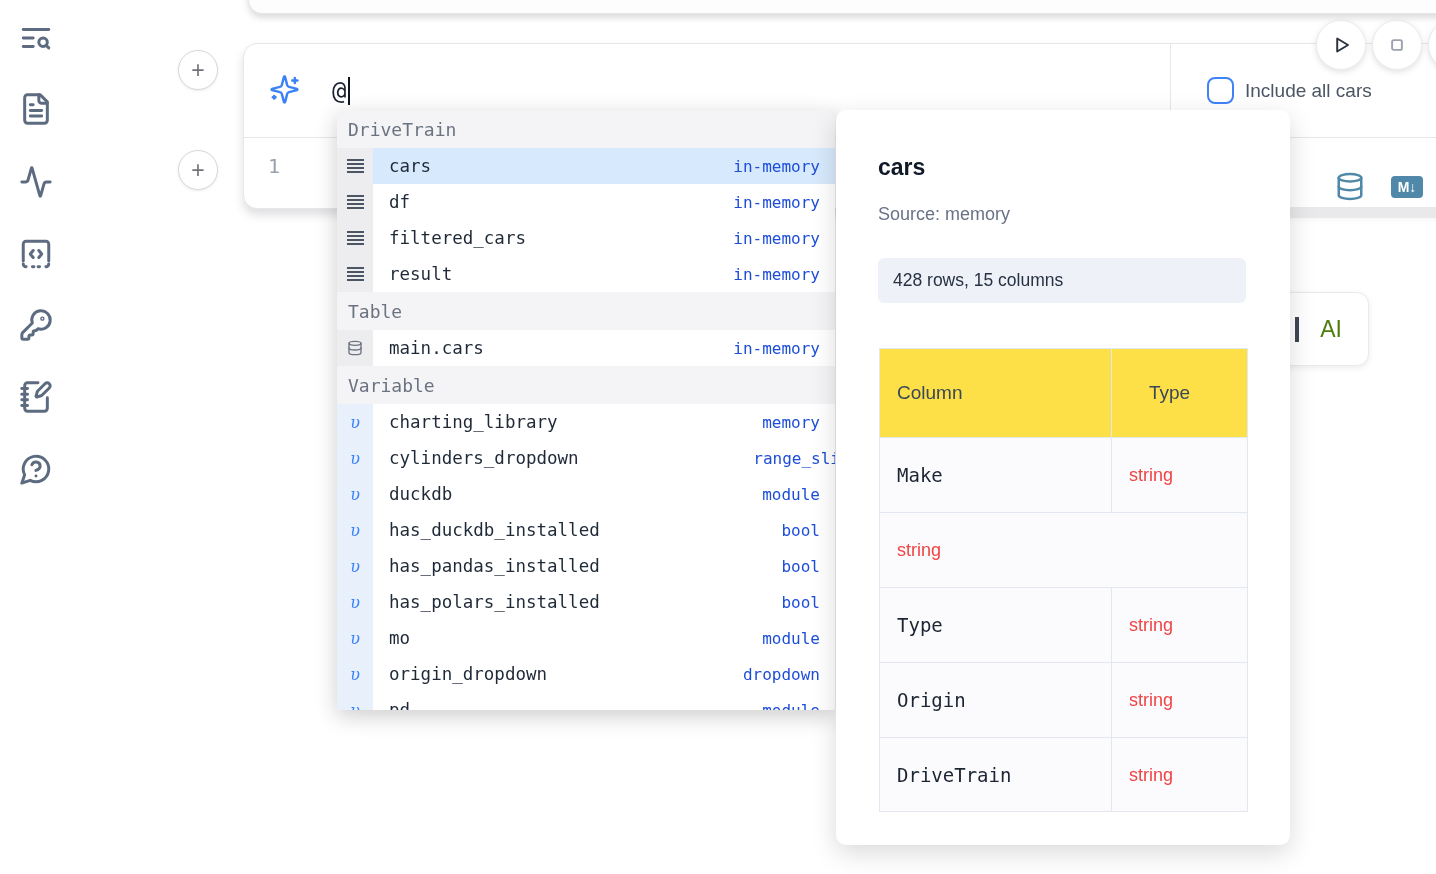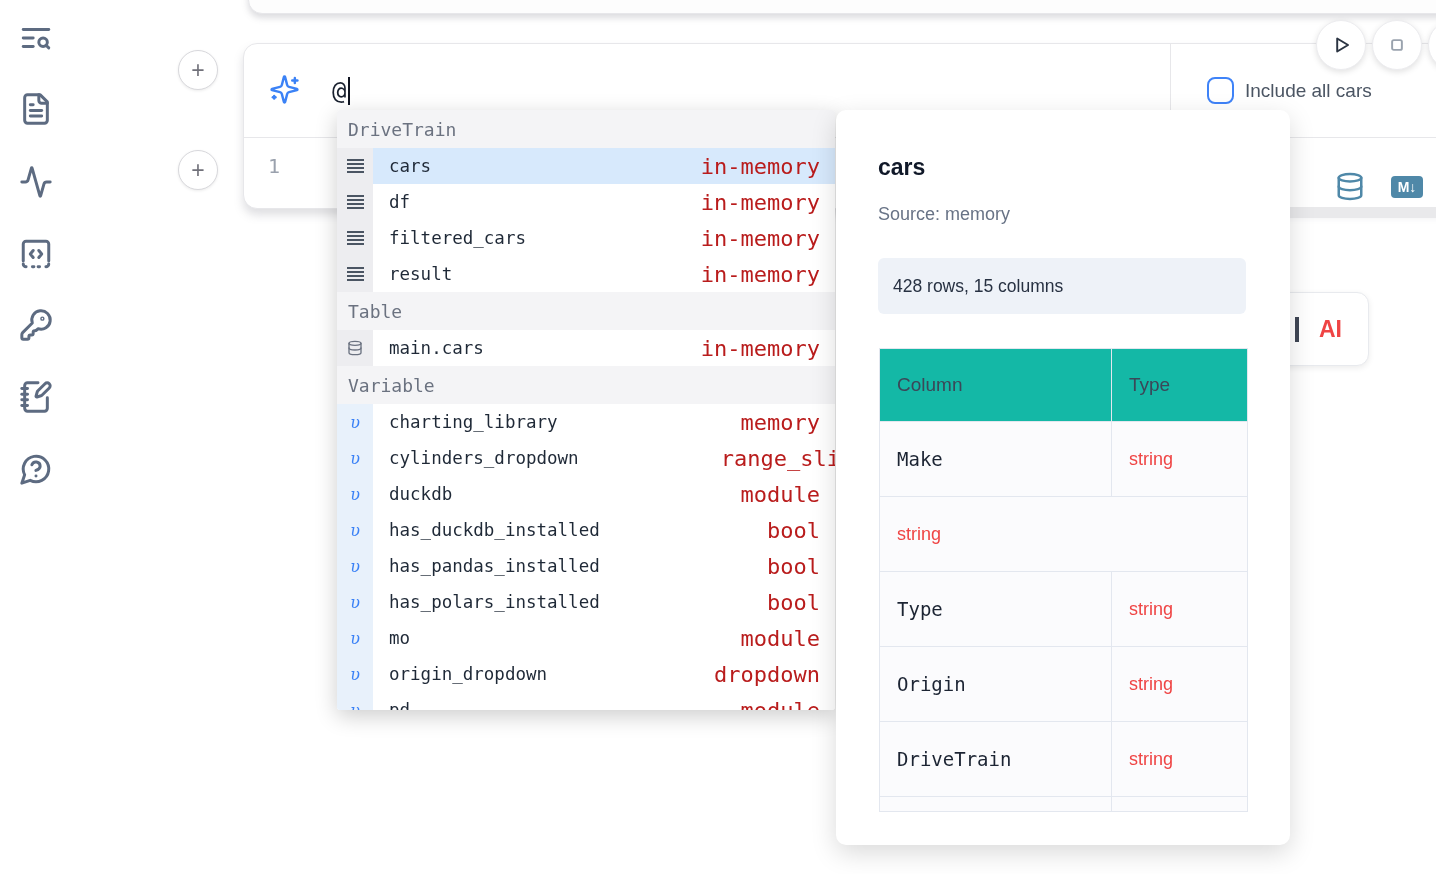--- a/index.html
+++ b/index.html
@@ -54,56 +54,56 @@
   .md-badge{position:absolute;left:1391px;top:176px;width:32px;height:22px;background:#4f88a8;
             border-radius:4px;color:#fff;font-weight:bold;font-size:14px;display:flex;
             align-items:center;justify-content:center;z-index:2;}
   .gray-strip{position:absolute;left:1290px;top:207px;width:146px;height:11px;background:#e9e9eb;z-index:2;}
 
   
   .ai-btn{position:absolute;left:1257px;top:292px;width:110px;height:72px;background:#fff;
           border:1px solid #e8eaee;border-radius:12px;box-shadow:0 2px 6px rgba(0,0,0,.08);
           z-index:3;}
   .ai-btn .lbl{position:absolute;right:26px;top:0;height:100%;display:flex;align-items:center;
-               font-size:23px;font-weight:bold;color:#ef4444;}
+               font-size:23px;font-weight:normal;color:#4d7c0f;}
   .ai-frag{position:absolute;left:37px;top:24px;width:4px;height:25px;background:#3f4654;}
 
   
   .ac{position:absolute;left:337px;top:110px;width:498px;height:600px;background:#fff;
       border-radius:3px;box-shadow:0 6px 22px rgba(0,0,0,.20);overflow:hidden;z-index:20;
       font-family:"DejaVu Sans Mono",monospace;}
   .ac-header{height:38px;background:#f4f4f6;color:#6b7280;font-size:18px;display:flex;
              align-items:center;padding-left:11px;box-sizing:border-box;}
   .ac-row{height:36px;display:flex;}
   .ac-gutter{width:36px;flex:none;background:#ededf0;display:flex;align-items:center;
              justify-content:center;}
   .ac-row.var .ac-gutter{background:#e8f1fb;}
   .ac-main{flex:1;min-width:0;display:flex;align-items:center;justify-content:space-between;
            padding:0 15px 0 16px;background:#fff;}
   .ac-row.sel .ac-main{background:#d7e9fc;}
   .ac-name{font-size:17.5px;color:#1f2937;white-space:pre;}
-  .ac-type{font-size:22px;color:#b91c1c;white-space:pre;}
+  .ac-type{font-size:16px;color:#1d4ed8;white-space:pre;}
   .ac-type.flush{margin-right:-20px;}
   .ic-lines{width:17px;height:14px;
             background:repeating-linear-gradient(to bottom,#4b5563 0 1.8px,transparent 1.8px 4.1px);}
   .ic-var{font-family:"DejaVu Serif",serif;font-style:italic;color:#3b82f6;font-size:16px;}
   .ic-db-sm{width:16px;height:16px;stroke:#6b7280;fill:none;stroke-width:2;
             stroke-linecap:round;stroke-linejoin:round;}
 
   
   .panel{position:absolute;left:836px;top:110px;width:454px;height:735px;background:#fff;
          border-radius:10px;box-shadow:0 8px 26px rgba(0,0,0,.15);z-index:30;overflow:hidden;}
   .pv-title{position:absolute;left:42px;top:44px;font-size:23px;font-weight:bold;color:#101828;}
   .pv-source{position:absolute;left:42px;top:94px;font-size:18px;color:#687386;}
-  .pv-badge{position:absolute;left:42px;top:148px;width:368px;height:56px;background:#eef2f8;
+  .pv-badge{position:absolute;left:42px;top:148px;width:368px;height:45px;background:#eef2f8;
             border-radius:6px;display:flex;align-items:center;padding-left:15px;box-sizing:border-box;
             font-size:17.5px;color:#273142;}
   .pv-table{position:absolute;left:43px;top:238px;width:369px;height:464px;overflow:hidden;
             border:1px solid #e3e7ef;background:#fbfbfd;box-sizing:border-box;}
-  .pv-hrow{display:grid;grid-template-columns:232px 1fr;height:72px;background:#14b8a6;}
+  .pv-hrow{display:grid;grid-template-columns:232px 1fr;height:88px;background:#fde047;gap:20px;}
   .pv-hcell{display:flex;align-items:center;padding-left:17px;font-size:19px;color:#3b4758;}
   .pv-hcell:first-child{border-right:1px solid #e3e7ef;}
   .pv-row{display:grid;grid-template-columns:232px 1fr;height:74px;border-top:1px solid #e3e7ef;}
   .pv-row.partial{height:30px;}
   .pv-cell{display:flex;align-items:center;padding-left:17px;text-align:right;}
   .pv-col{font-family:"DejaVu Sans Mono",monospace;font-size:19px;color:#1c2433;
           border-right:1px solid #e3e7ef;}
   .pv-type{font-size:18px;color:#ef4444;}
 </style>
 </head>

